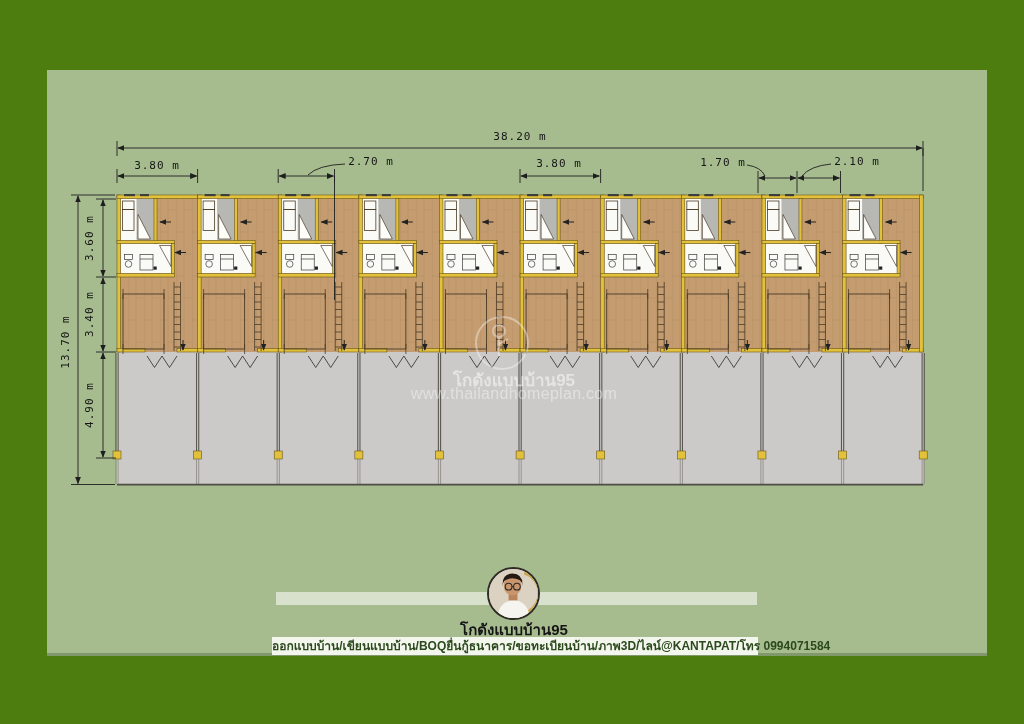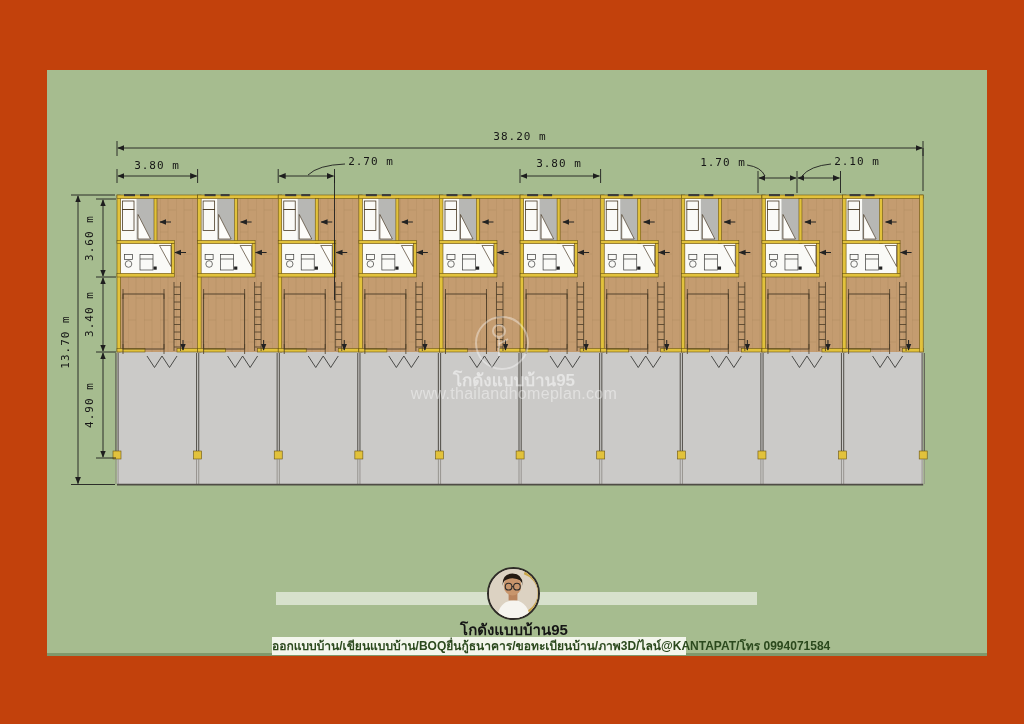--- a/index.html
+++ b/index.html
@@ -1,16 +1,16 @@
 <!DOCTYPE html>
 <html style="--canvas-green: #a6bc8f; --wood-floor: #c49c70; --wall-yellow: #e2c23c; --concrete-gray: #cbcac8; --tile-gray: #b7b7b4; --caption-bg: #f3f6ec; --caption-text: #2b491d;"><head>
 <meta charset="utf-8">
 <style>
   html,body{margin:0;padding:0;background:#ffffff;}
-  #page{position:relative;width:1024px;height:724px;background:#c2410c;overflow:hidden;
+  #page{position:relative;width:1024px;height:724px;background:#4d7c0f;overflow:hidden;
         font-family:"Liberation Sans", sans-serif;text-decoration:underline;}
   #scene{position:absolute;left:0;top:0;}
 
   
   .wall{fill:var(--wall-yellow,#e2c23c);stroke:#6b5512;stroke-width:.6;}
   .dimln{stroke:#1e1e1e;stroke-width:.9;fill:none;}
   .dimtx{font-family:"DejaVu Sans Mono", monospace;font-size:11px;fill:#161616;letter-spacing:1px;}
   .furn{fill:none;stroke:#4a3b26;stroke-width:.8;}
   .fix{fill:none;stroke:#3a3a38;stroke-width:.7;}
   .doorleaf{fill:#fdfdfa;stroke:#4a3b26;stroke-width:.7;}
@@ -26,21 +26,21 @@
   #wm-title{left:394px;top:366px;width:240px;font-size:17px;font-weight:bold;color:rgba(255,255,255,.5);}
   #wm-url{left:394px;top:385px;width:240px;font-size:16px;color:rgba(255,255,255,.42);letter-spacing:.3px;}
 
   
   #strip{position:absolute;left:276px;top:592px;width:481px;height:13px;background:rgba(255,255,255,.55);}
   #green-edge{position:absolute;left:47px;top:652.5px;width:940px;height:3px;background:#80986b;}
   #avatar{position:absolute;left:487px;top:567px;width:49px;height:49px;border-radius:50%;
           border:2.5px solid #2f2c28;overflow:hidden;background:#dcd2c2;}
   #brand-name{position:absolute;left:404px;top:618px;width:220px;text-align:center;
               font-size:15px;font-weight:700;color:#151515;}
-  #caption{position:absolute;left:272px;top:637px;width:414px;height:18px;line-height:18px;
+  #caption{position:absolute;left:272px;top:637px;width:486px;height:18px;line-height:18px;
            background:var(--caption-bg,#f3f6ec);text-align:center;font-size:12px;font-weight:600;
            color:var(--caption-text,#2b491d);white-space:nowrap;}
 </style>
 </head>
 <body>
 
 <div id="page">
 
   <svg id="scene" width="1024" height="724" viewBox="0 0 1024 724" xmlns="http://www.w3.org/2000/svg" xmlns:xlink="http://www.w3.org/1999/xlink">
     <defs>

